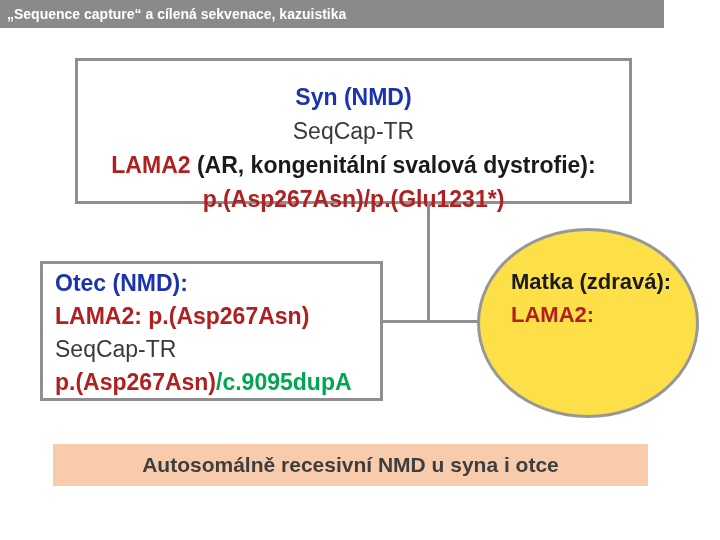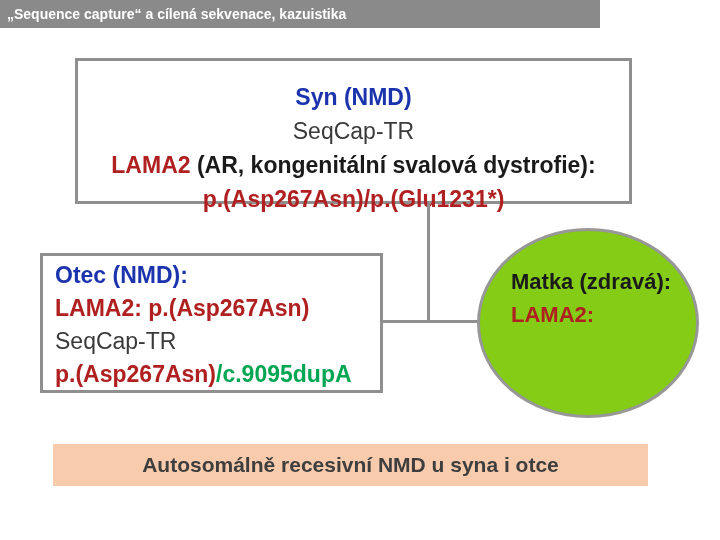--- a/index.html
+++ b/index.html
@@ -8,21 +8,21 @@
     width: 720px;
     height: 540px;
     background: #ffffff;
     overflow: hidden;
     font-family: "Liberation Sans", sans-serif;
   }
   
   .titlebar {
     position: absolute;
     left: 0; top: 0;
-    width: 600px; height: 28px;
+    width: 664px; height: 28px;
     background: #8a8a8a;
     color: #ffffff;
     font-size: 14px;
     font-weight: bold;
     line-height: 28px;
     padding-left: 7px;
     box-sizing: border-box;
     white-space: nowrap;
   }
   
@@ -34,36 +34,36 @@
     border: 3px solid #8f8f8f;
     box-sizing: border-box;
     text-align: center;
     padding-top: 19px;
     font-size: 23px;
     line-height: 34px;
   }
   
   .father-box {
     position: absolute;
-    left: 40px; top: 253px;
+    left: 40px; top: 261px;
     width: 343px; height: 140px;
     background: #ffffff;
     border: 3px solid #8f8f8f;
     box-sizing: border-box;
     text-align: left;
     padding: 3px 8px 0 12px;
     font-size: 23px;
     line-height: 33px;
   }
   
   .mother-ellipse {
     position: absolute;
     left: 477px; top: 228px;
     width: 222px; height: 190px;
-    background: #84cc16;
+    background: #fde047;
     border: 3px solid #979797;
     border-radius: 50%;
     box-sizing: border-box;
     padding: 34px 0 0 31px;
     font-size: 22px;
     line-height: 33px;
     z-index: 2;
   }
   
   .connector-v {

